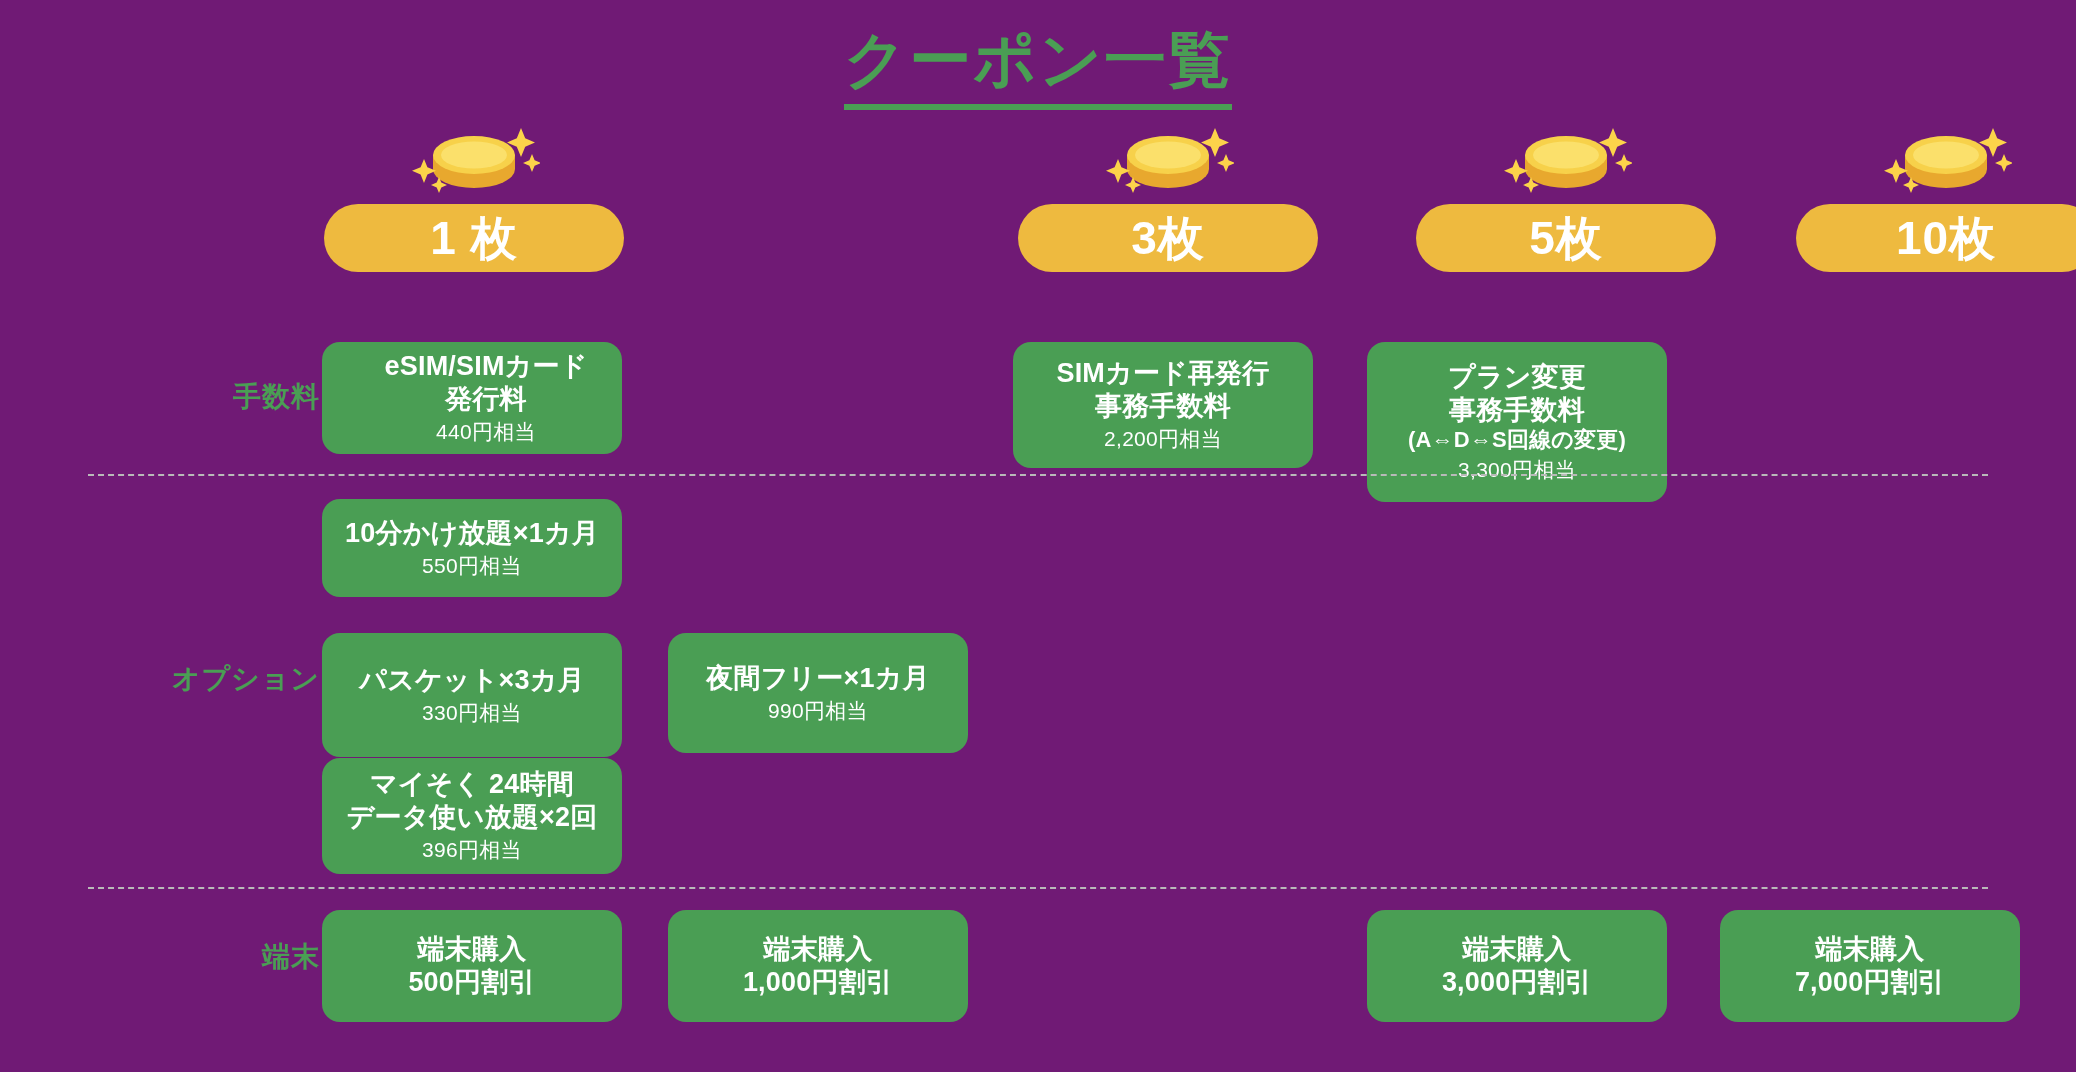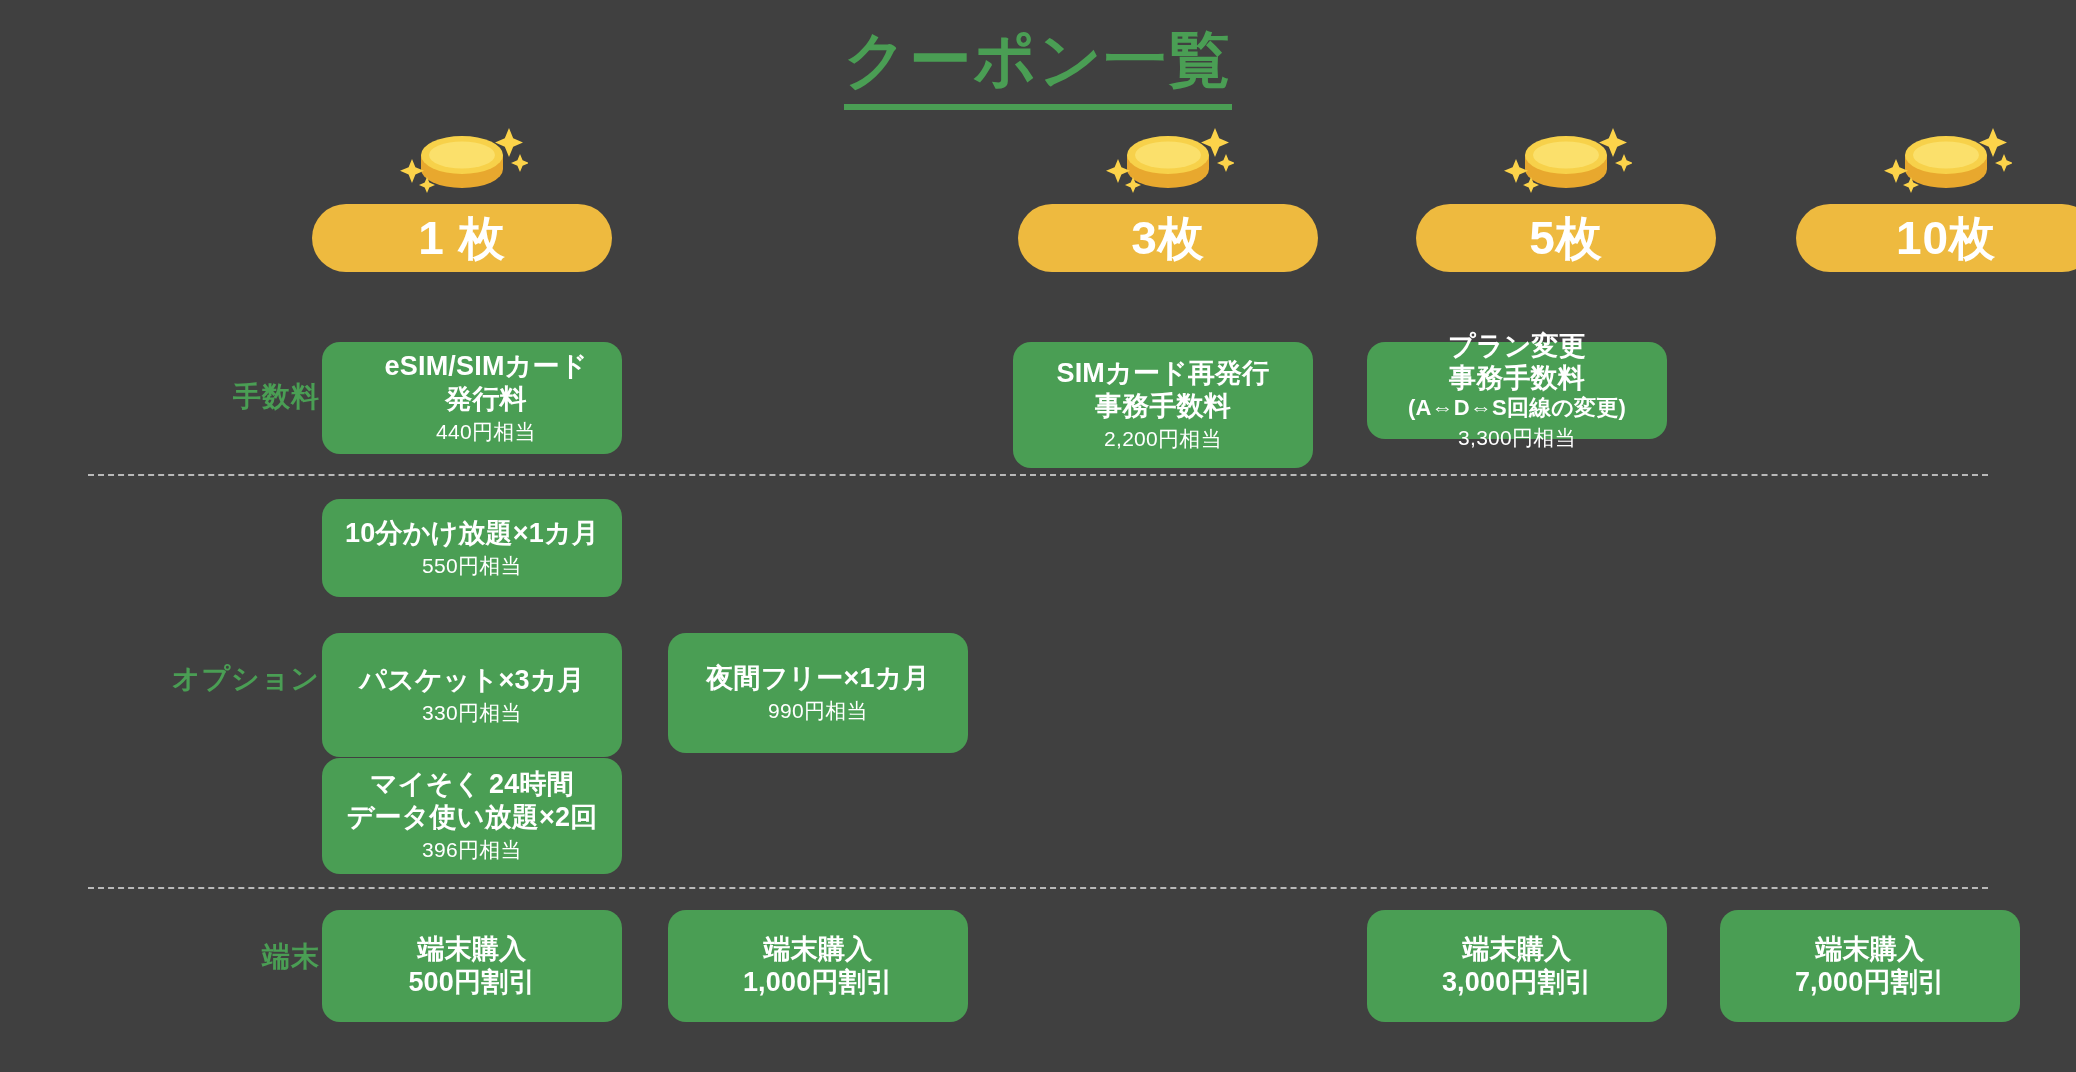--- a/index.html
+++ b/index.html
@@ -9,21 +9,21 @@
     height: 1072px;
     background: #ffffff;
     font-family: "Liberation Sans", "DejaVu Sans", sans-serif;
     overflow: hidden;
   }
 
   .page {
     position: relative;
     width: 2076px;
     height: 1072px;
-    background: #404040;
+    background: #701a75;
   }
 
   
   .title-wrap {
     position: absolute;
     top: 26px;
     left: 0;
     width: 2076px;
     text-align: center;
   }
@@ -134,21 +134,21 @@
 <body>
 
 <div class="page">
 
   <div class="title-wrap">
     <div class="title">クーポン一覧</div>
   </div>
 
   <div class="grid">
 
-    <div class="col-head" style="left:312px;">
+    <div class="col-head" style="left:324px;">
       <div class="coin-box">
         <svg class="coin-svg" width="132" height="74" viewBox="0 0 132 74" aria-hidden="true">
           <ellipse cx="66" cy="45" rx="41" ry="19" fill="#e8a82e"></ellipse>
           <rect x="25" y="31" width="82" height="14" fill="#e8a82e"></rect>
           <ellipse cx="66" cy="31" rx="41" ry="19" fill="#f7d14a"></ellipse>
           <ellipse cx="66" cy="31" rx="33" ry="13.5" fill="#fbe06b"></ellipse>
           <path d="M113 4 l4.2 10.3 L127 18.5 l-9.8 4.2 L113 33 l-4.2-10.3 L99 18.5 l9.8-4.2 Z" fill="#fcd34a"></path>
           <path d="M124 30 l2.6 6.2 L133 39 l-6.4 2.8 L124 48 l-2.6-6.2 L115 39 l6.4-2.8 Z" fill="#fcd34a"></path>
           <path d="M16 35 l3.4 8.2 L28 46.8 l-8.6 3.6 L16 59 l-3.4-8.6 L4 46.8 l8.6-3.6 Z" fill="#fcd34a"></path>
           <path d="M31 53 l2.3 5.5 L39 61 l-5.7 2.5 L31 69 l-2.3-5.5 L23 61 l5.7-2.5 Z" fill="#fcd34a"></path>
@@ -213,21 +213,21 @@
       <div class="ln">発行料</div>
       <div class="note">440円相当</div>
     </div>
 
     <div class="card" style="left:1013px; top:342px; height:126px;">
       <div class="ln">SIMカード再発行</div>
       <div class="ln">事務手数料</div>
       <div class="note">2,200円相当</div>
     </div>
 
-    <div class="card" style="left:1367px; top:342px; height:97px;">
+    <div class="card" style="left:1367px; top:342px; height:160px;">
       <div class="ln">プラン変更</div>
       <div class="ln">事務手数料</div>
       <div class="ln small">(A⇔D⇔S回線の変更)</div>
       <div class="note">3,300円相当</div>
     </div>
 
     <div class="divider" style="top:474px;"></div>
 
     <div class="label-col" style="top:660px;">オプション</div>
 

